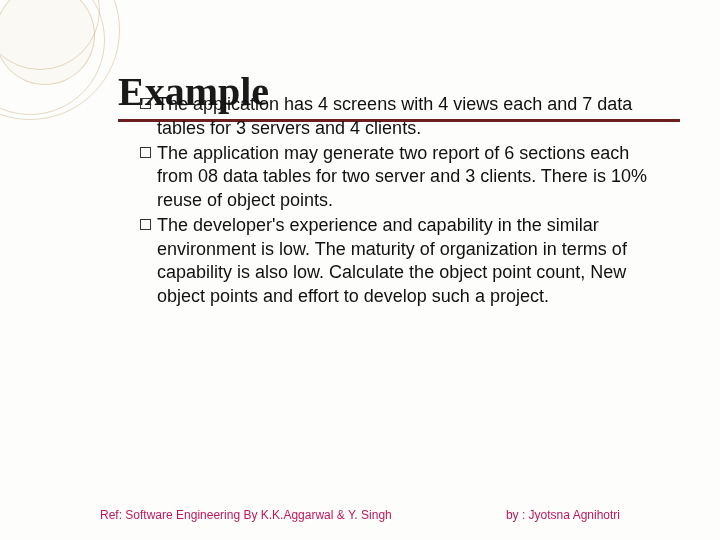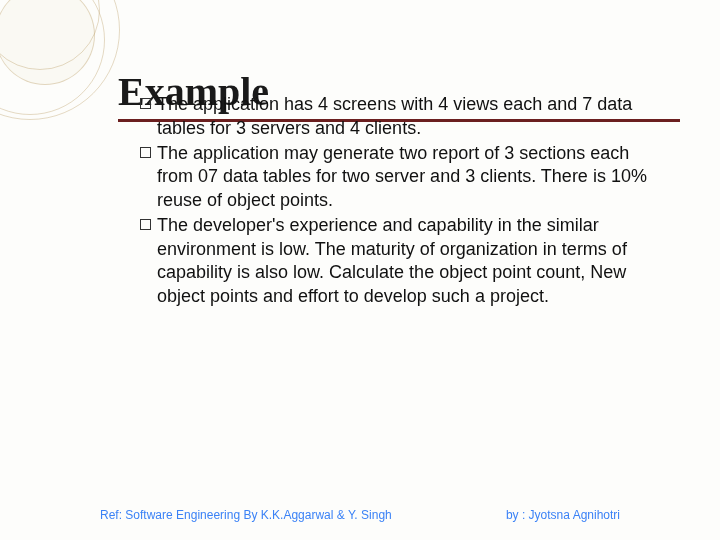--- a/index.html
+++ b/index.html
@@ -71,21 +71,21 @@
   .bullet .txt { flex: 1; }
   .indent-hang { padding-left: 0; }
   .footer {
     position: absolute;
     bottom: 18px;
     left: 100px;
     right: 40px;
     display: flex;
     justify-content: space-between;
     font-size: 12px;
-    color: #3b82f6;
+    color: #be185d;
   }
   .footer .right { margin-right: 60px; padding-left: 30px; }
 </style>
 </head>
 <body>
 
 <div class="corner-deco">
   <div class="ring r1"></div>
   <div class="ring r2"></div>
   <div class="ring r3"></div>
@@ -99,21 +99,21 @@
 
 <div class="body-wrap">
 
   <div class="bullet">
     <span class="box"></span>
     <span class="txt">The application has 4 screens with 4 views each and 7 data tables for 3 servers and 4 clients.</span>
   </div>
 
   <div class="bullet">
     <span class="box"></span>
-    <span class="txt">The application may generate two report of 3 sections each from 07 data tables for two server and 3 clients. There is 10% reuse of object points.</span>
+    <span class="txt">The application may generate two report of 6 sections each from 08 data tables for two server and 3 clients. There is 10% reuse of object points.</span>
   </div>
 
   <div class="bullet">
     <span class="box"></span>
     <span class="txt">The developer's experience and capability in the similar environment is low. The maturity of organization in terms of capability is also low. Calculate the object point count, New object points and effort to develop such a project.</span>
   </div>
 </div>
 
 <div class="footer">
   <span class="left">Ref: Software Engineering By K.K.Aggarwal &amp; Y. Singh</span>

